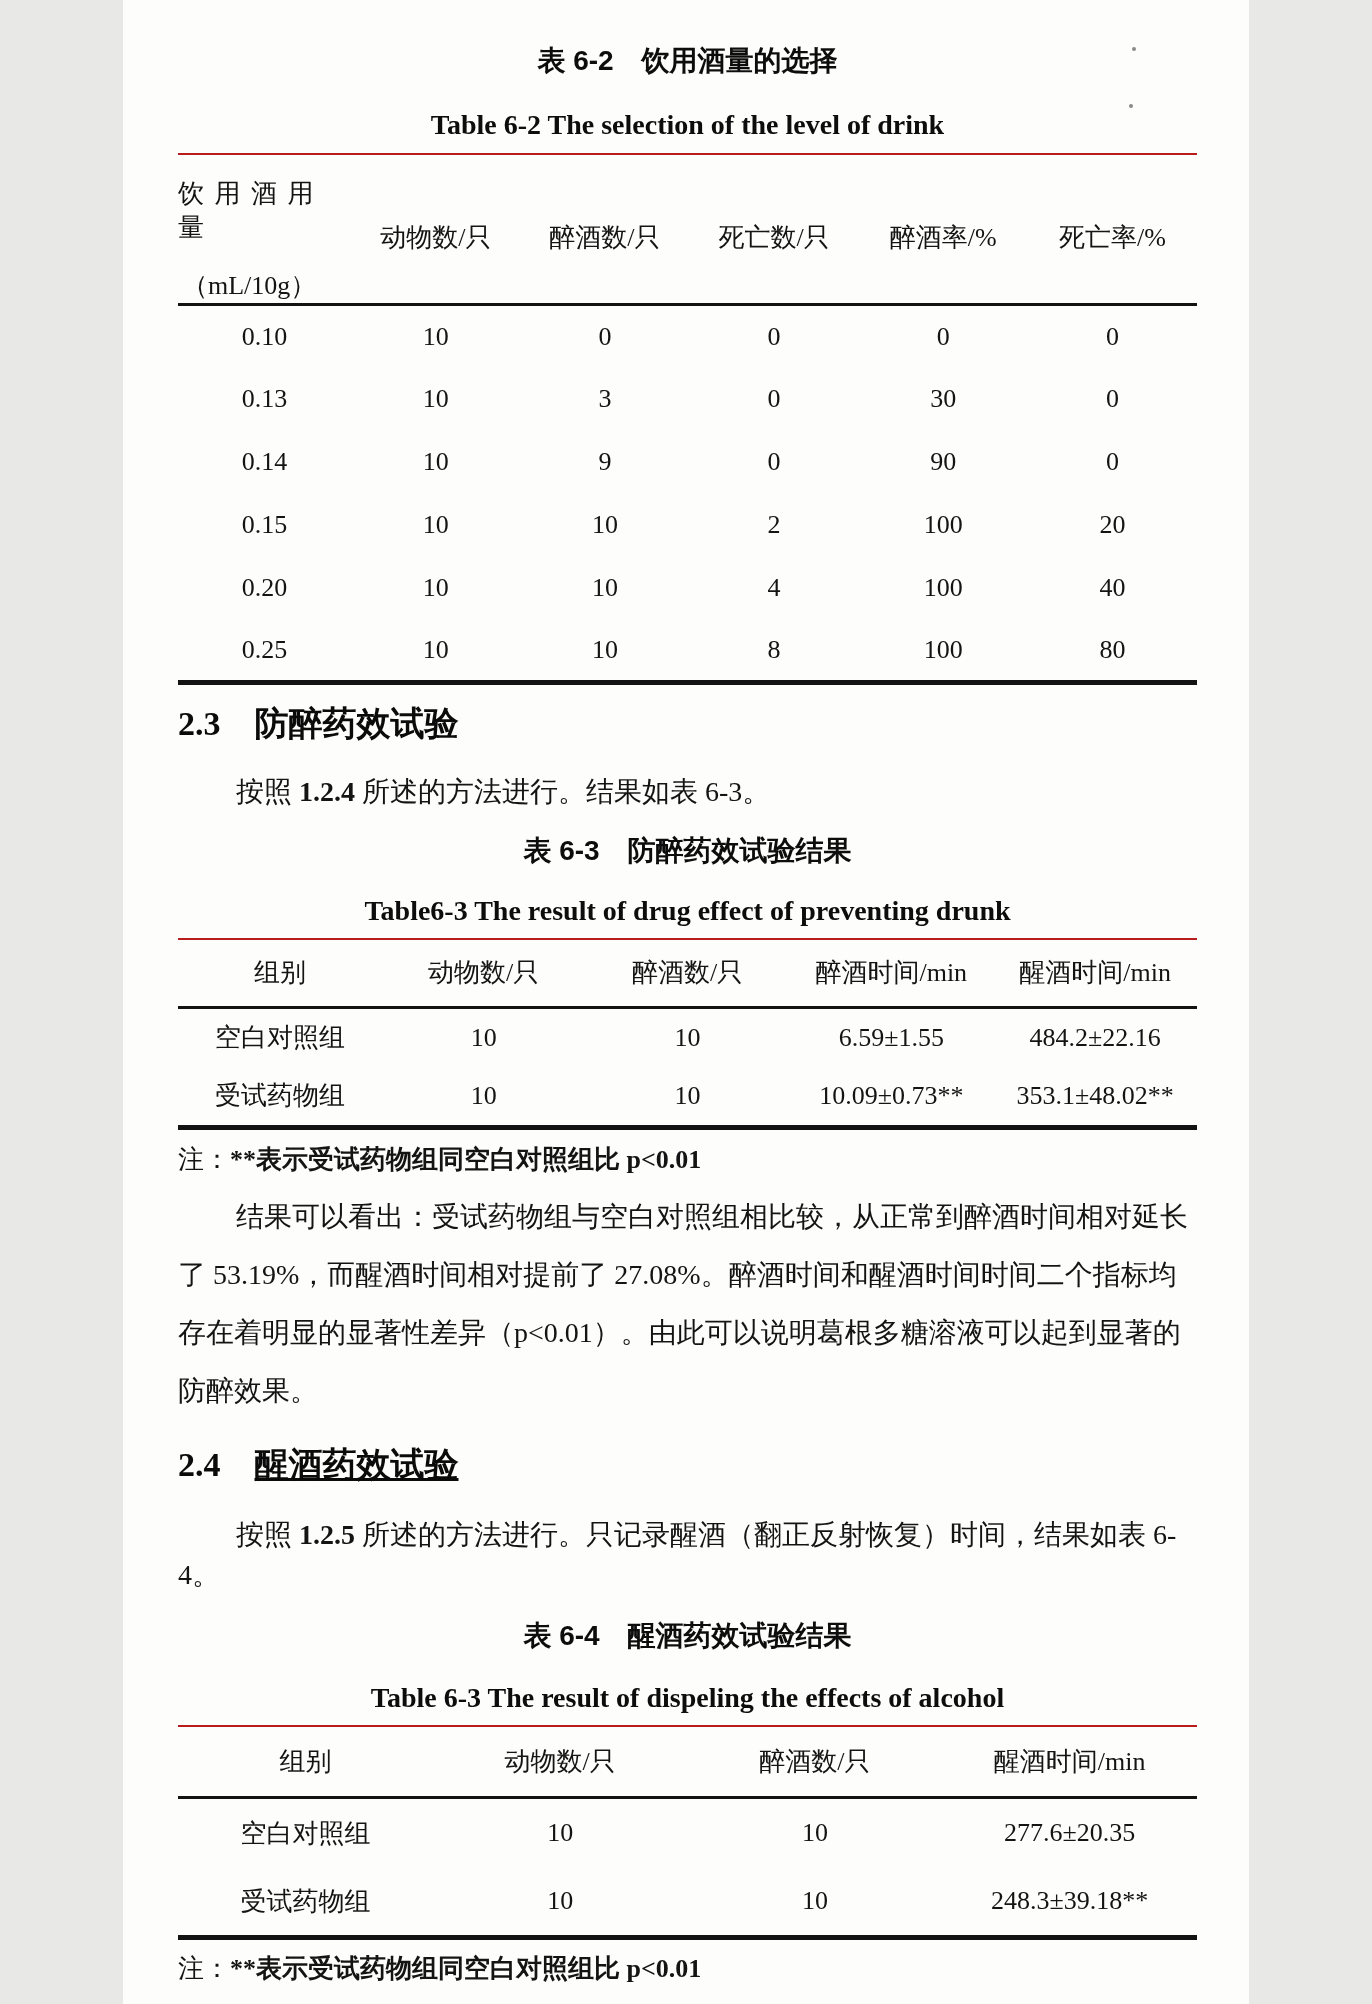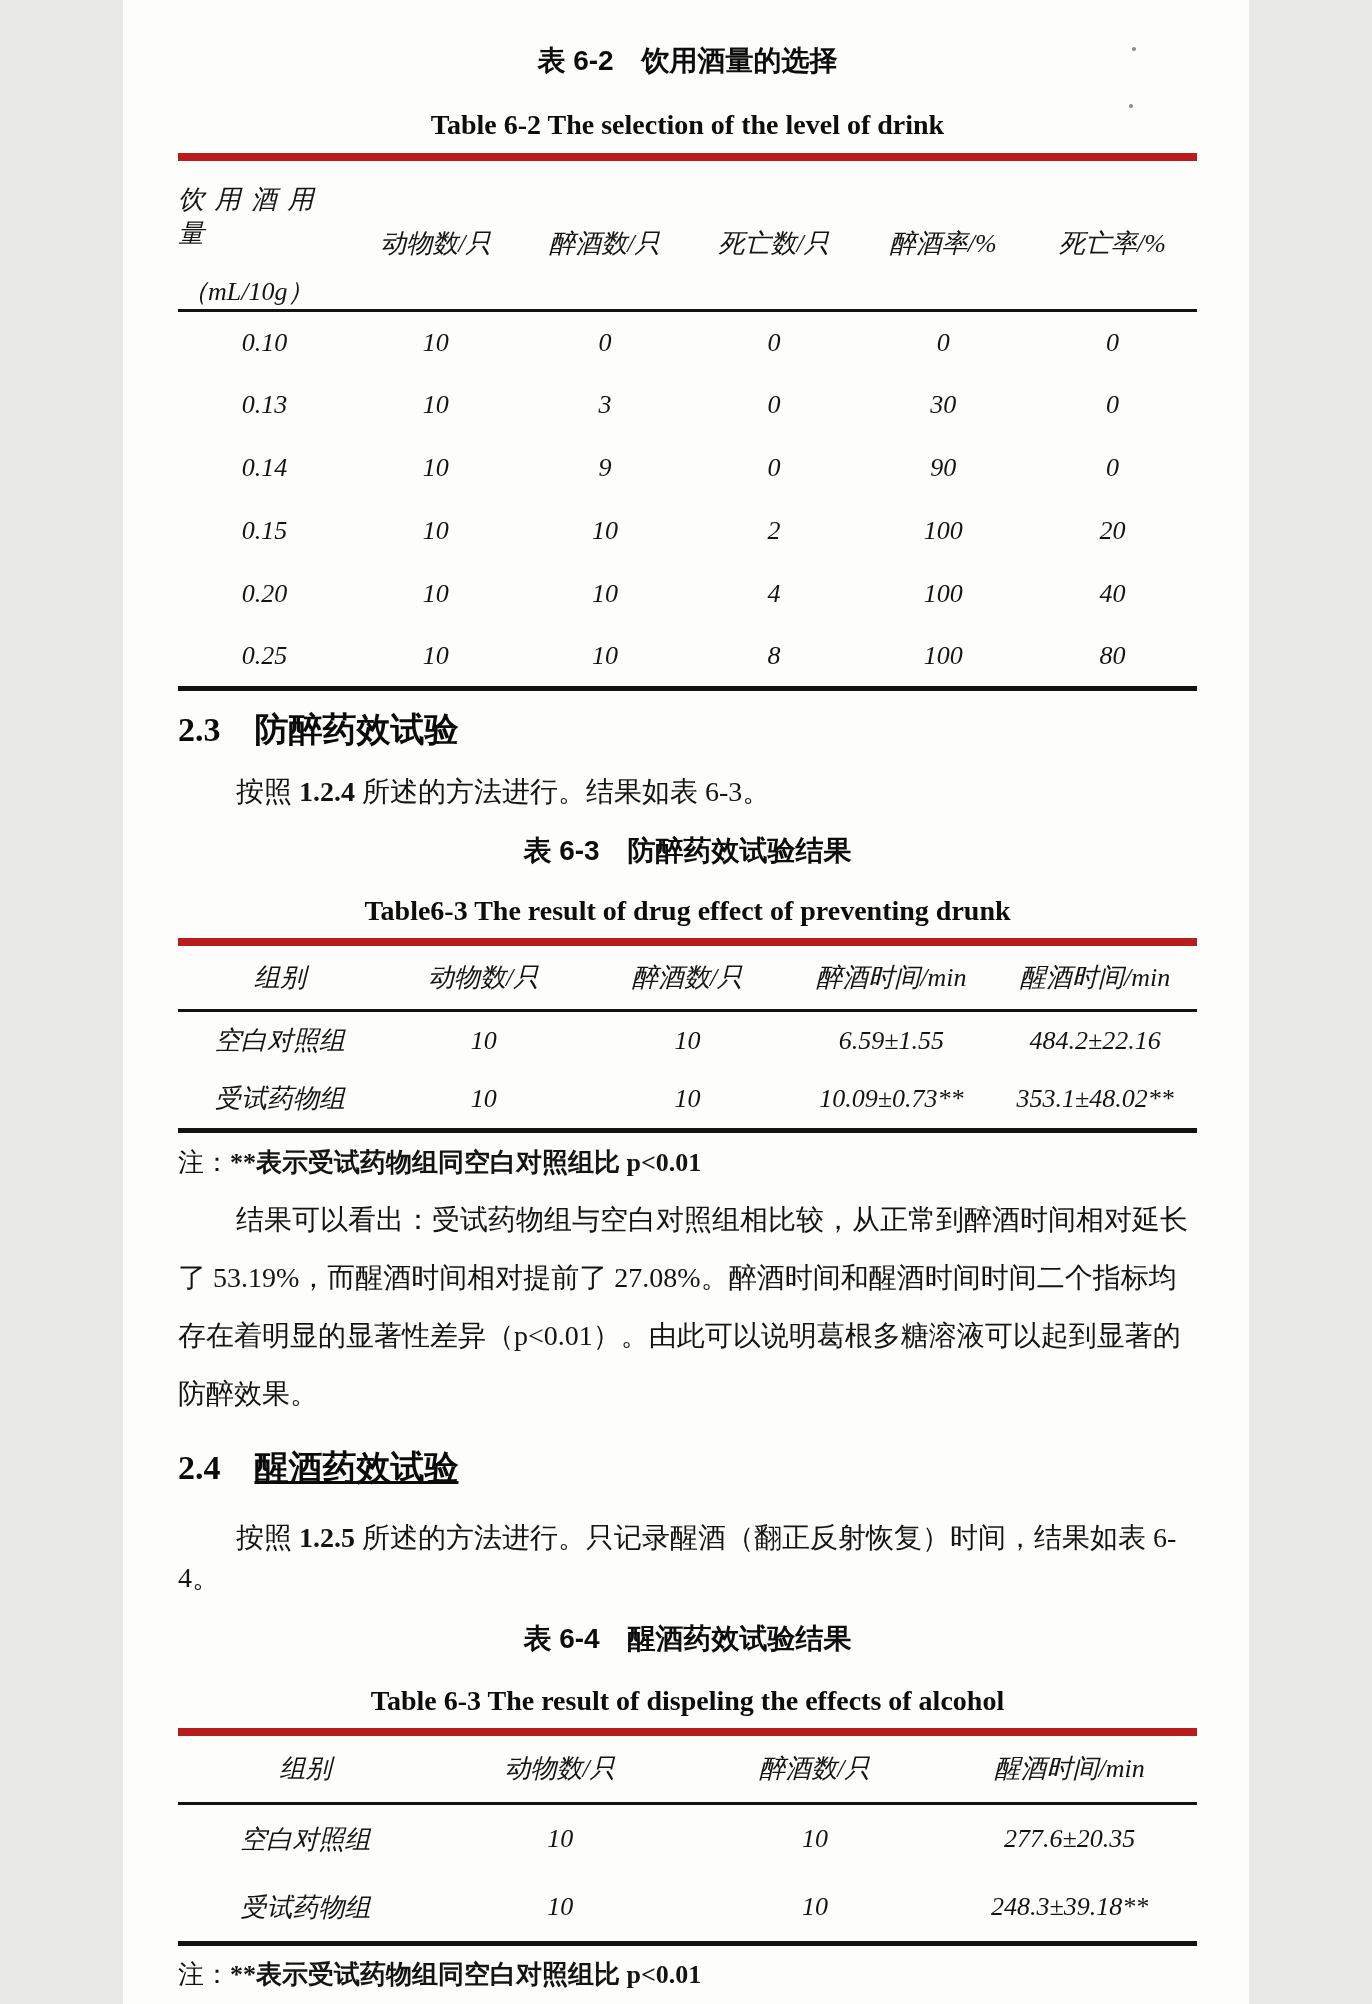--- a/index.html
+++ b/index.html
@@ -24,23 +24,22 @@
   .cap63cn { margin-top: 22px; }
   .cap63en { margin-top: 26px; }
   .cap64cn { margin-top: 24px; }
   .cap64en { margin-top: 28px; }
 
   
   table.tbl {
     width: 100%;
     border-collapse: collapse;
     table-layout: fixed;
-    border-top: 8px solid #b91c1c;
+    border-top: 2px solid #b91c1c;
     border-bottom: 5px solid #131313;
-    font-style: italic;
   }
   .t62 { margin-top: 11px; }
   .t63, .t64 { margin-top: 10px; }
   table.tbl thead tr { border-bottom: 3px solid #131313; }
   table.tbl th, table.tbl td {
     text-align: center;
     vertical-align: middle;
     font-weight: 400;
     font-size: 26px;
     padding: 0;
@@ -66,21 +65,21 @@
     line-height: 40px;
     color: #0b0b0b;
   }
   .sec-h .num { display: inline-block; margin-right: 34px; font-family: "Liberation Serif", "DejaVu Serif", serif; }
   .h23 { margin-top: 18px; }
   .h24 { margin-top: 24px; text-decoration: underline; }
 
   
   .body-p { font-size: 28px; line-height: 40px; margin: 0; color: #141414; }
   .indent { text-indent: 58px; }
-  .p23 { margin-top: 22px; }
+  .p23 { margin-top: 28px; }
   .p24 { margin-top: 30px; }
   .body-p b, .result-p b { font-weight: 700; }
 
   .result-p { margin-top: 12px; font-size: 28px; color: #141414; }
   .result-p .line { line-height: 58px; }
 
   .note { font-size: 26px; line-height: 32px; color: #141414; }
   .note b { font-weight: 700; }
   .note63 { margin-top: 14px; }
   .note64 { margin-top: 13px; }

